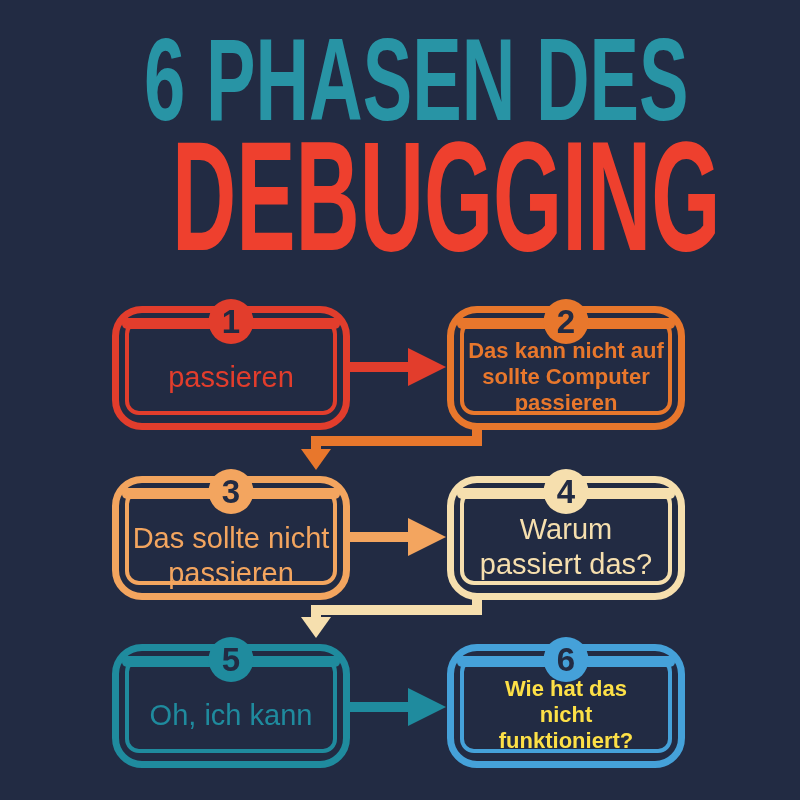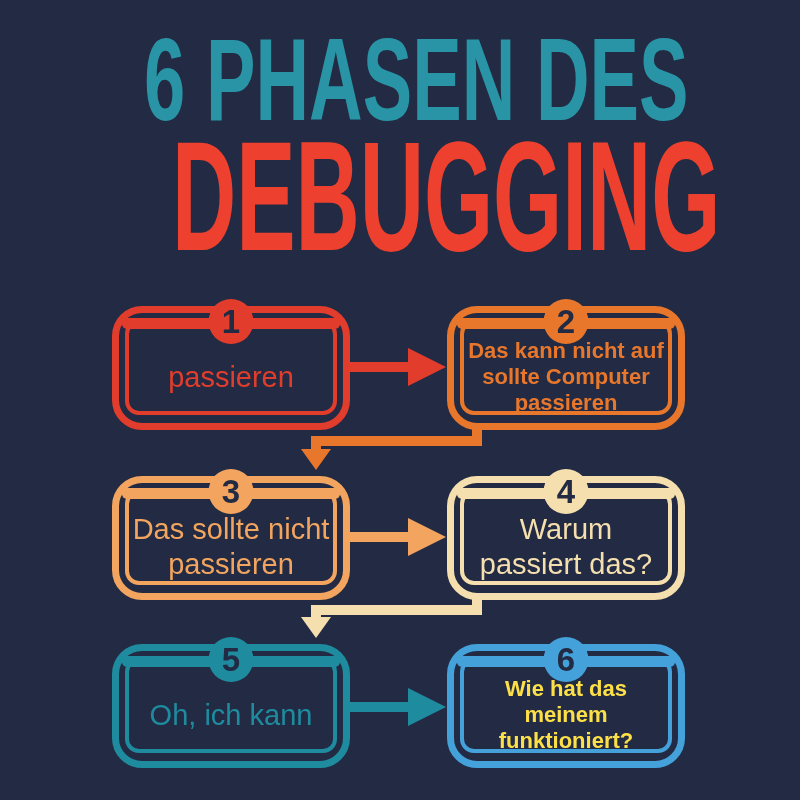--- a/index.html
+++ b/index.html
@@ -84,21 +84,21 @@
       <span>passieren</span>
     </div>
   </div>
 
   <div class="fc-box b3" style="border-color: rgb(243, 165, 95);">
     <div class="fc-inner" style="border-color: rgb(243, 165, 95);"></div>
     <div class="fc-bar" style="background-color: rgb(243, 165, 95);"></div>
     <div class="fc-badge" style="background-color: rgb(243, 165, 95);">
       <span class="fc-num" style="color: rgb(34, 43, 67);">3</span>
     </div>
-    <div class="fc-text" style="color: rgb(243, 165, 95);">
+    <div class="fc-text" style="color: rgb(243, 165, 95); justify-content: flex-end;">
       <span>Das sollte nicht</span>
       <span>passieren</span>
     </div>
   </div>
 
   <div class="fc-box b4" style="border-color: rgb(246, 223, 174);">
     <div class="fc-inner" style="border-color: rgb(246, 223, 174);"></div>
     <div class="fc-bar" style="background-color: rgb(246, 223, 174);"></div>
     <div class="fc-badge" style="background-color: rgb(246, 223, 174);">
       <span class="fc-num" style="color: rgb(34, 43, 67);">4</span>
@@ -121,21 +121,21 @@
   </div>
 
   <div class="fc-box b6" style="border-color: rgb(69, 161, 217);">
     <div class="fc-inner" style="border-color: rgb(69, 161, 217);"></div>
     <div class="fc-bar" style="background-color: rgb(69, 161, 217);"></div>
     <div class="fc-badge" style="background-color: rgb(69, 161, 217);">
       <span class="fc-num" style="color: rgb(34, 43, 67);">6</span>
     </div>
     <div class="fc-text small" style="color: #fde047;">
       <span>Wie hat das</span>
-      <span>meinem</span>
+      <span>nicht</span>
       <span>funktioniert?</span>
     </div>
   </div>
 
   <svg class="arrows" width="800" height="800" viewBox="0 0 800 800">
     <g>
       <rect x="346" y="362" width="64" height="10" fill="#e23d2c"></rect>
       <polygon points="408,348 446,367 408,386" fill="#e23d2c"></polygon>
     </g>
     <g>

